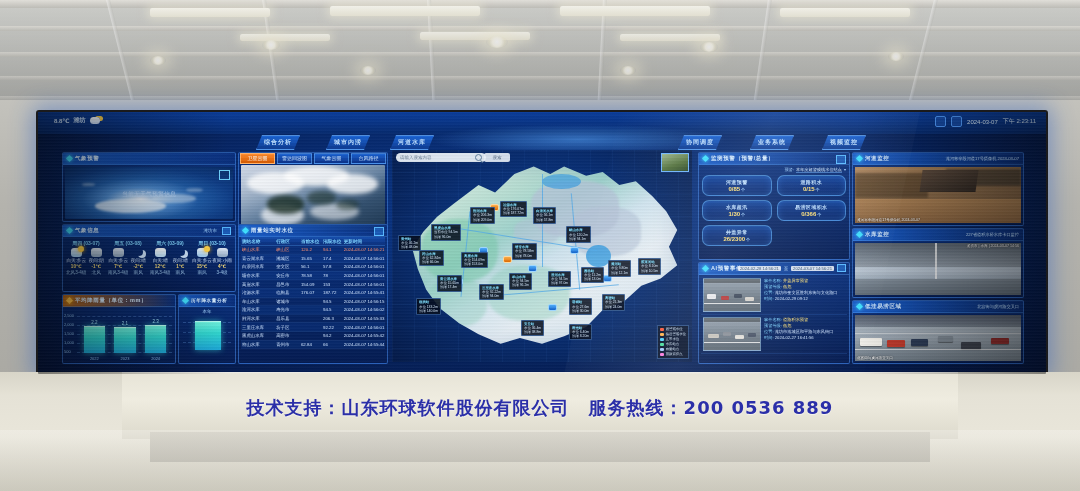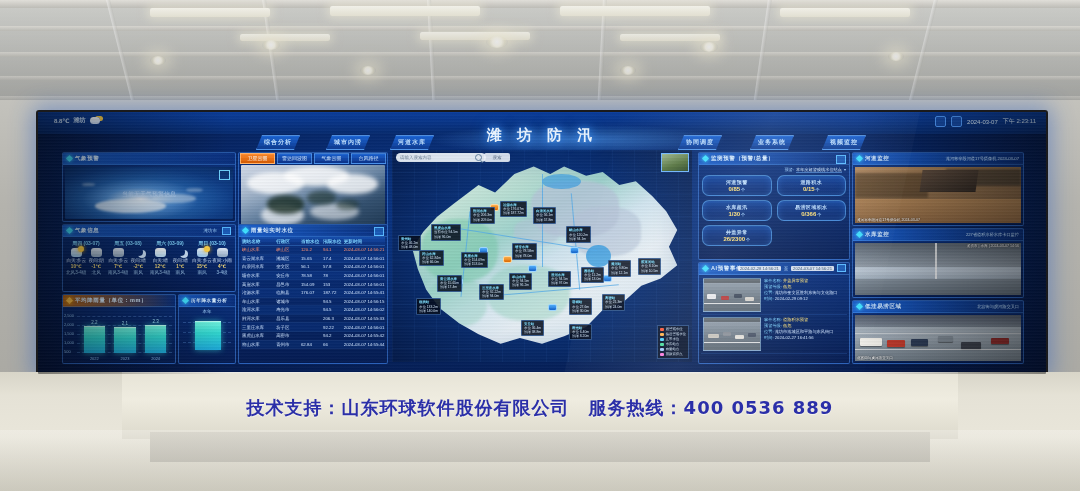--- a/index.html
+++ b/index.html
@@ -270,21 +270,20 @@
       </div>
       <div class="top-right">
         <span class="ticon"></span>
         <span class="ticon"></span>
         <span>2024-03-07</span>
         <span>下午 2:23:11</span>
       </div>
     </div>
 
     <div class="title-glow"></div>
-    <div class="maintitle">潍 坊 防 汛</div>
 
     <div class="navrow">
       <div class="navbtn" style="left:218px">综合分析</div>
       <div class="navbtn" style="left:288px">城市内涝</div>
       <div class="navbtn" style="left:352px">河道水库</div>
       <div class="navbtn" style="left:640px">协同调度</div>
       <div class="navbtn" style="left:712px">业务系统</div>
       <div class="navbtn" style="left:784px">视频监控</div>
     </div>
 
@@ -808,15 +807,15 @@
     <div class="curve-l"></div>
     <div class="curve-r"></div>
     <div class="scanlines"></div>
     <div class="glare"></div>
   </div>
 
   <div class="floor"></div>
   <div class="podium"></div>
   <div class="podium-face"></div>
   <div class="floor-sheen"></div>
-  <div class="support-text">技术支持：山东环球软件股份有限公司　服务热线：400 0536 889</div>
+  <div class="support-text">技术支持：山东环球软件股份有限公司　服务热线：200 0536 889</div>
 
 </div>
 
 </body></html>

